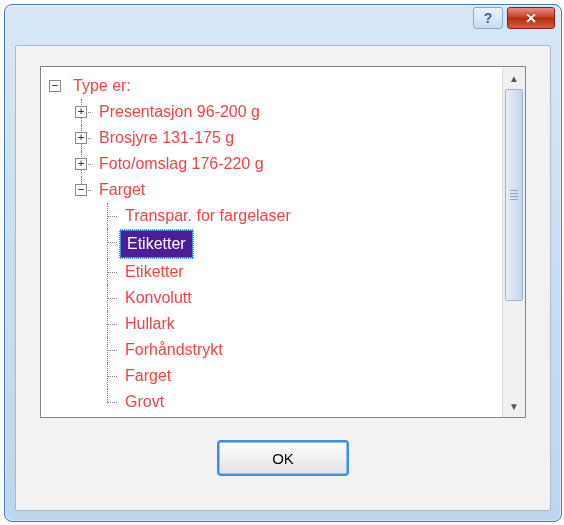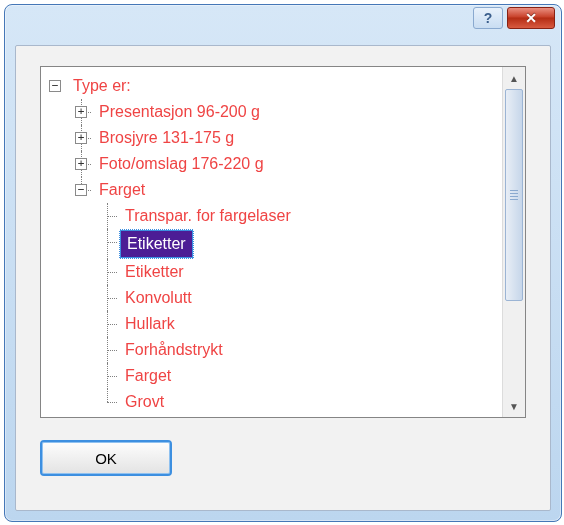--- a/index.html
+++ b/index.html
@@ -173,21 +173,21 @@
     background: #4c1d95;
     color: #fff;
     outline: 1px dotted #fff;
     outline-offset: -1px;
     border: 2px solid #3d8fe0;
     padding: 0 6px;
     margin-left: -2px;
   }
   .button-row {
     display: flex;
-    justify-content: flex-start;
+    justify-content: center;
     gap: 24px;
     margin-top: 22px;
   }
   .btn {
     width: 128px;
     height: 32px;
     border: 1px solid #707070;
     border-radius: 4px;
     background: linear-gradient(to bottom,#fdfdfd,#e3e3e3);
     font-size: 15px;

